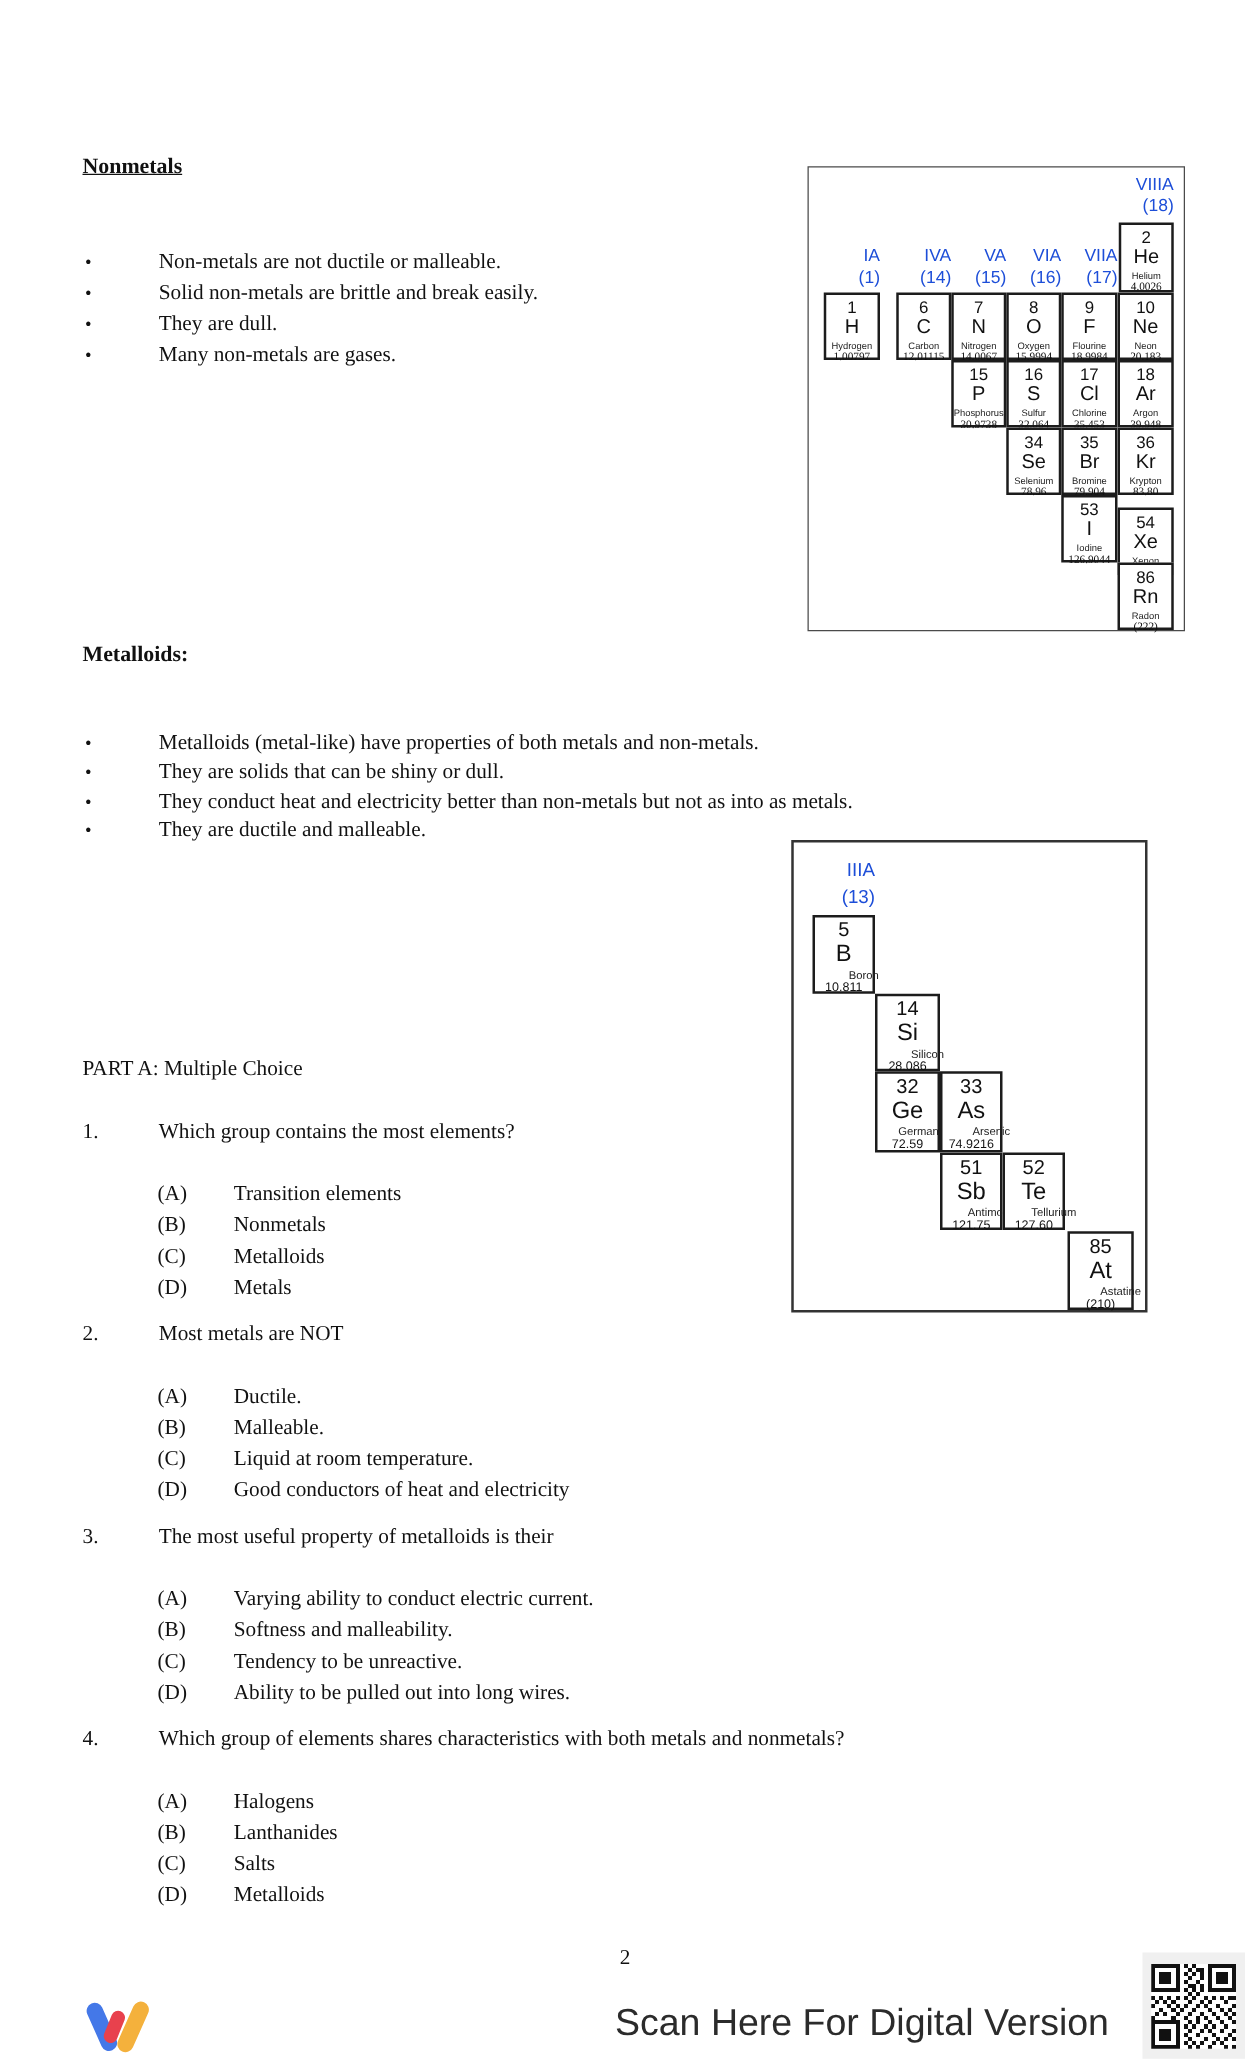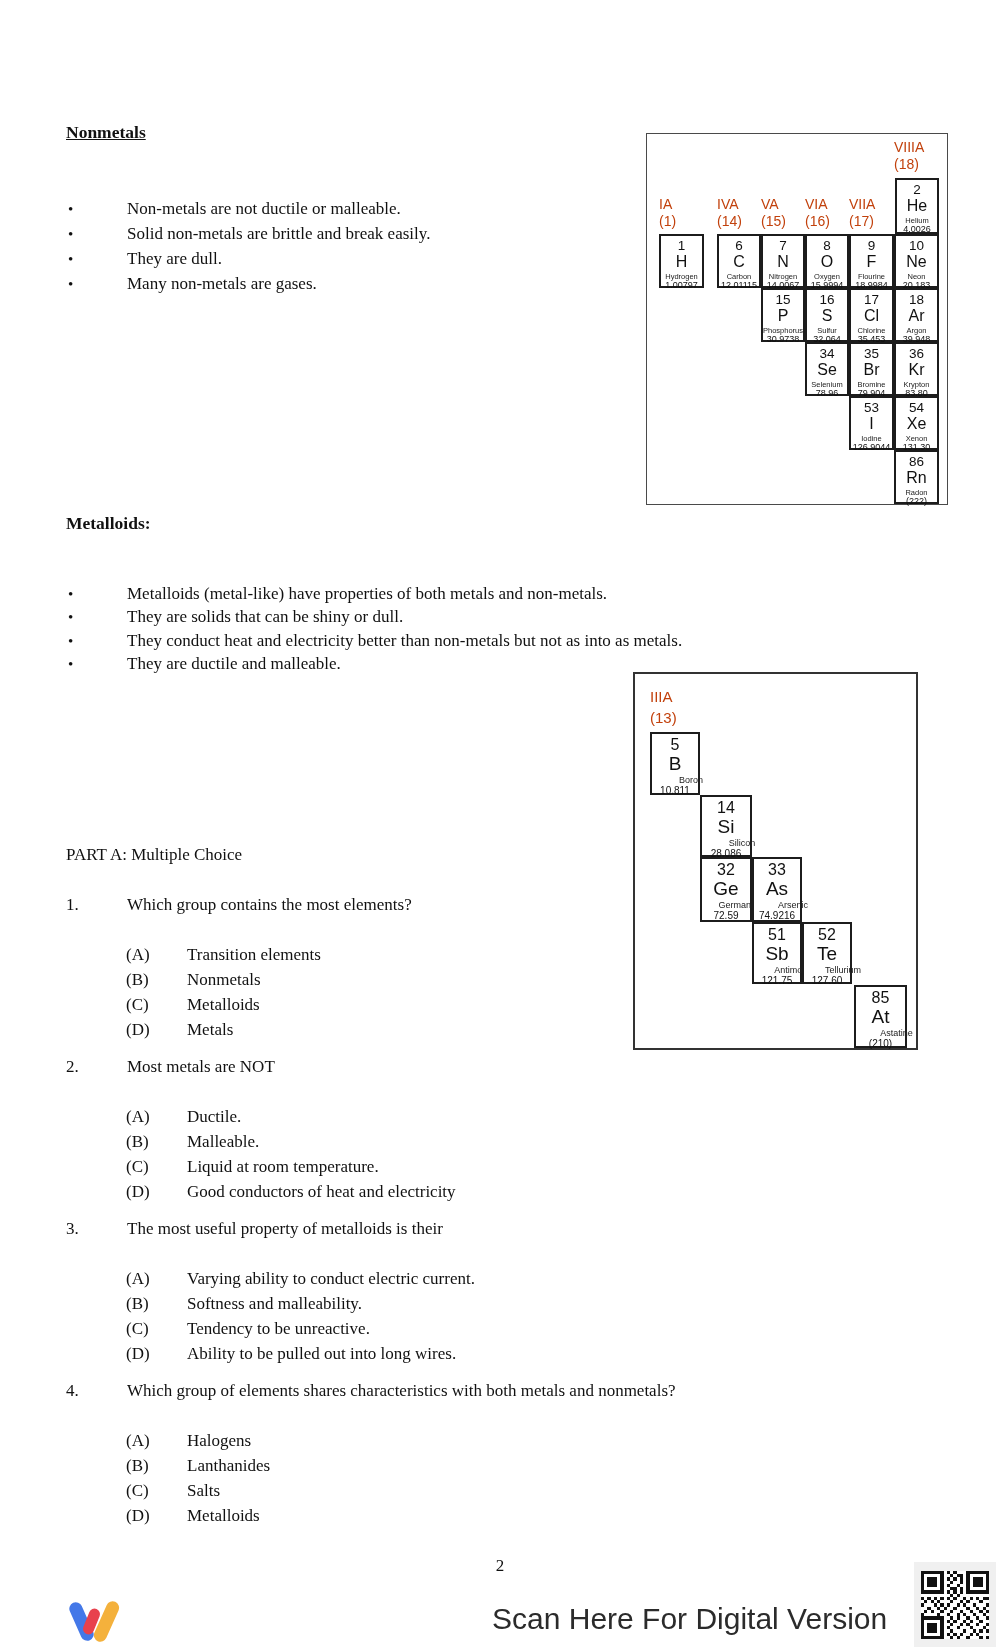--- a/index.html
+++ b/index.html
@@ -19,26 +19,26 @@
   .oline .olet{display:inline-block;width:61px;}
 
   
   .ptable{position:absolute;background:#fff;border:1.5px solid #4a4a4a;box-sizing:border-box;
           font-family:"Liberation Sans",sans-serif;}
   .el{position:absolute;background:#fff;border:2px solid #1c1c1c;box-sizing:border-box;
       display:flex;flex-direction:column;align-items:center;text-align:center;line-height:1;color:#111;}
   .t1 .el .el-num{font-size:13.5px;margin-top:3px;}
   .t1 .el .el-sym{font-size:16px;margin-top:1px;}
   .t1 .el .el-name{font-size:7.5px;margin-top:3px;color:#222;}
-  .t1 .el .el-mass{font-size:9px;margin-top:1px;}
+  .t1 .el .el-mass{font-size:9px;margin-top:1px;font-family:Liberation Serif, serif;}
   .t2 .el .el-num{font-size:16px;margin-top:3px;}
   .t2 .el .el-sym{font-size:19px;margin-top:1px;}
   .t2 .el .el-name{font-size:9px;margin-top:3px;color:#222;padding-left:32px;}
   .t2 .el .el-mass{font-size:10px;margin-top:1px;}
-  .grp{position:absolute;text-align:left;line-height:17px;font-size:14px;color:#c2410c;}
+  .grp{position:absolute;text-align:right;line-height:17px;font-size:14px;color:#1d4ed8;}
   .t2 .grp{font-size:15px;line-height:21px;}
 
   
   .pagenum{position:absolute;left:0;top:1556px;width:1000px;text-align:center;font-size:17px;}
   .brand{position:absolute;left:10px;top:1598px;height:50px;display:flex;align-items:center;
          font-family:"Liberation Sans",sans-serif;flex-direction:column;}
   .brand .word1{font-size:24px;font-weight:bold;color:#4478e8;letter-spacing:.5px;margin-left:8px;}
   .brand .word2{font-size:30px;font-weight:bold;color:#f4a938;letter-spacing:.5px;margin-left:4px;}
   .scan{position:absolute;left:492px;top:1602px;font-family:"Liberation Sans",sans-serif;
         font-size:30px;color:#2b2b2b;white-space:nowrap;}
@@ -168,21 +168,21 @@
         <span class="el-sym">Kr</span>
         <span class="el-name">Krypton</span>
         <span class="el-mass">83.80</span>
       </div>
     <div class="el" style="left:202px;top:262px;width:45px;height:54px">
         <span class="el-num">53</span>
         <span class="el-sym">I</span>
         <span class="el-name">Iodine</span>
         <span class="el-mass">126.9044</span>
       </div>
-    <div class="el" style="left:247px;top:262px;width:45px;height:54px">
+    <div class="el" style="left:247px;top:272px;width:45px;height:54px">
         <span class="el-num">54</span>
         <span class="el-sym">Xe</span>
         <span class="el-name">Xenon</span>
         <span class="el-mass">131.30</span>
       </div>
     <div class="el" style="left:247px;top:316px;width:45px;height:54px">
         <span class="el-num">86</span>
         <span class="el-sym">Rn</span>
         <span class="el-name">Radon</span>
         <span class="el-mass">(222)</span>

